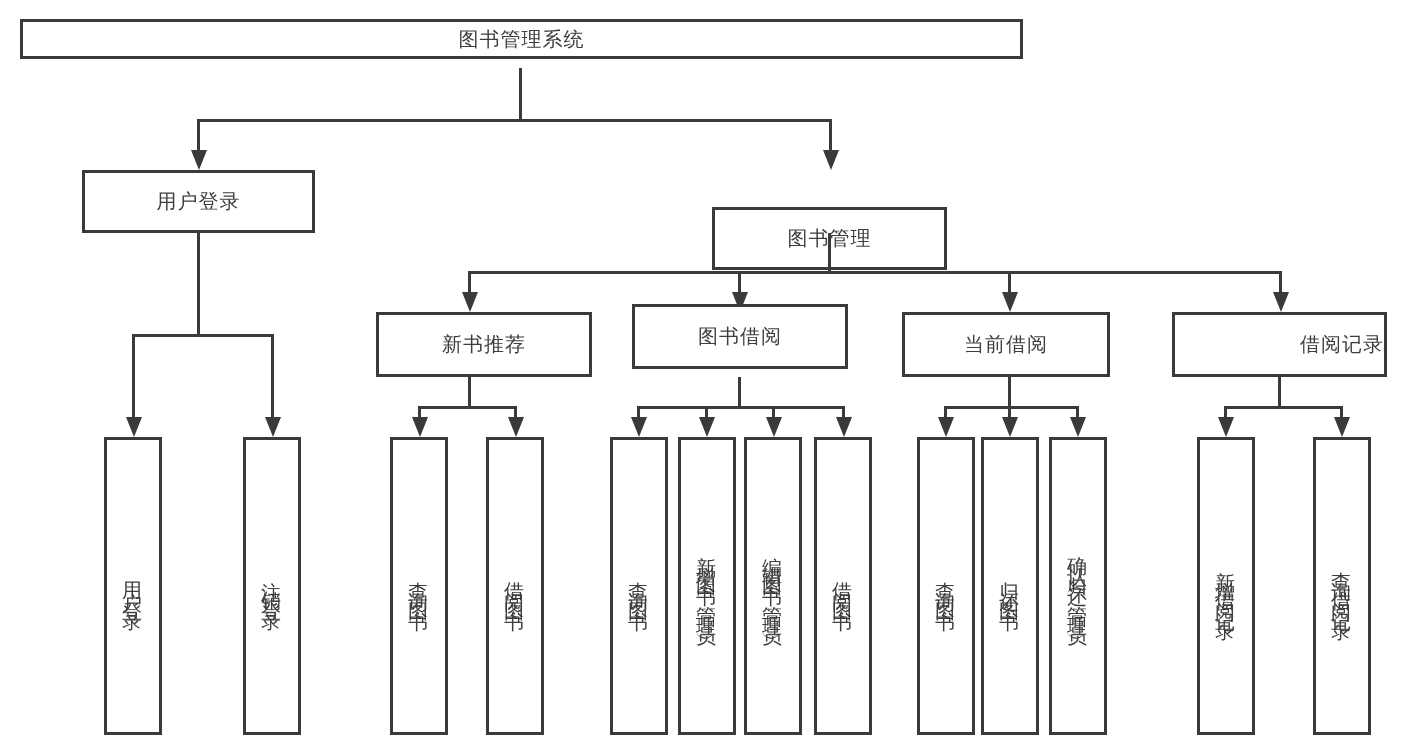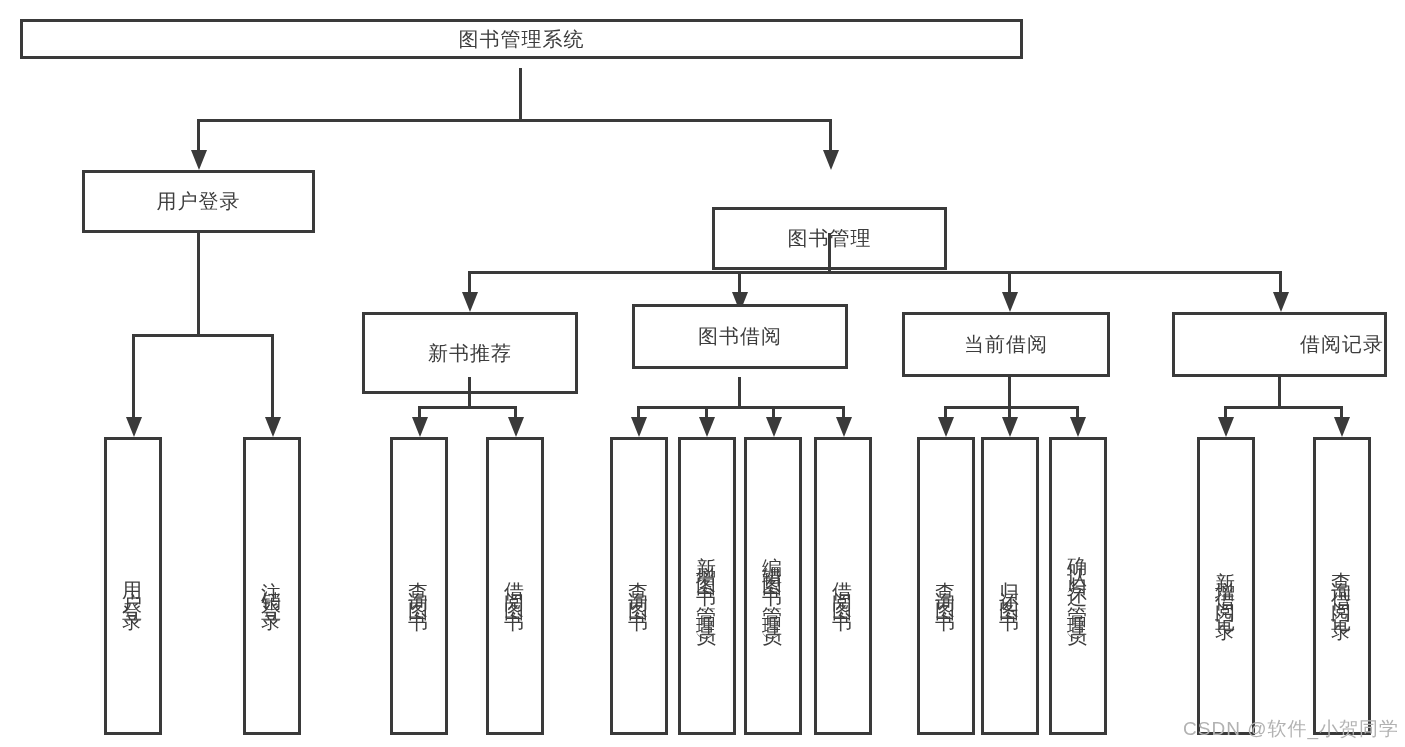--- a/index.html
+++ b/index.html
@@ -94,21 +94,21 @@
   <div class="arrow" style="left:132px;top:334px;height:83px;"></div>
   <div class="arrow" style="left:271px;top:334px;height:83px;"></div>
 
   <div class="vl" style="left:828px;top:233px;height:41px;"></div>
   <div class="hl" style="left:468px;top:271px;width:814px;"></div>
   <div class="arrow" style="left:468px;top:271px;height:21px;"></div>
   <div class="arrow" style="left:738px;top:271px;height:21px;"></div>
   <div class="arrow" style="left:1008px;top:271px;height:21px;"></div>
   <div class="arrow" style="left:1279px;top:271px;height:21px;"></div>
 
-  <div class="box" style="left:362px;top:312px;width:216px;height:82px;text-align:right;">
+  <div class="box" style="left:376px;top:312px;width:216px;height:65px;text-align:right;">
     <span>新书推荐</span>
   </div>
   <div class="box" style="left:632px;top:304px;width:216px;height:65px;">
     <span>图书借阅</span>
   </div>
   <div class="box" style="left:902px;top:312px;width:208px;height:65px;">
     <span>当前借阅</span>
   </div>
   <div class="box" style="left:1172px;top:312px;width:215px;height:65px;justify-content:flex-end;">
     <span>借阅记录</span>
@@ -174,15 +174,14 @@
     <span class="vtext">确认归还（管理员）</span>
   </div>
 
   <div class="leaf" style="left:1197px;">
     <span class="vtext">新增借阅记录</span>
   </div>
   <div class="leaf" style="left:1313px;">
     <span class="vtext">查询借阅记录</span>
   </div>
 
-  <div class="watermark">CSDN @软件_小贺同学</div>
 
 </div>
 
 </body></html>

